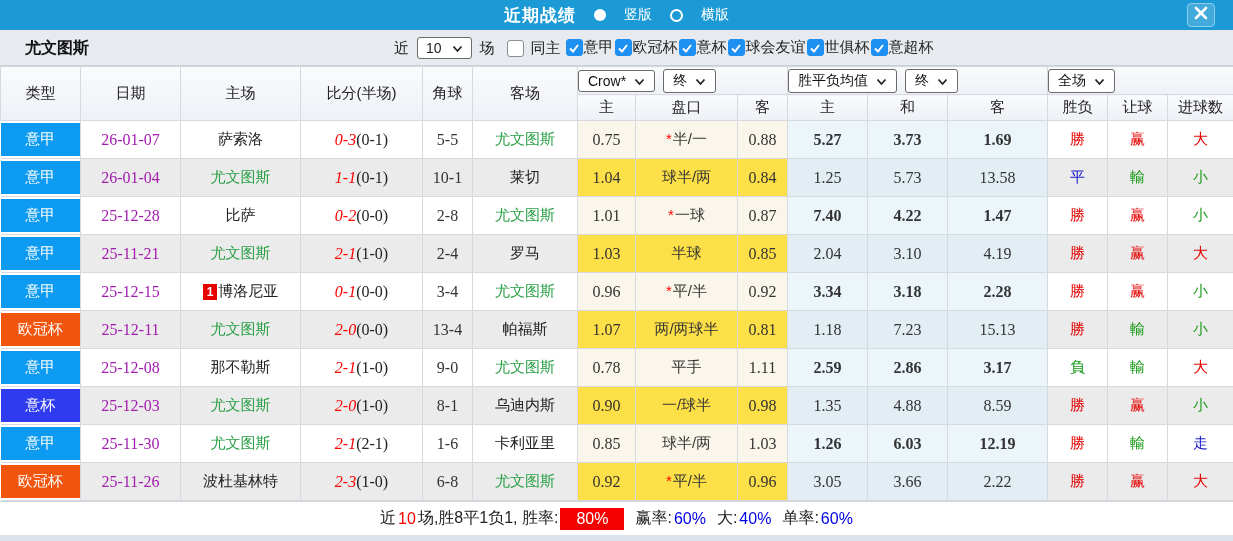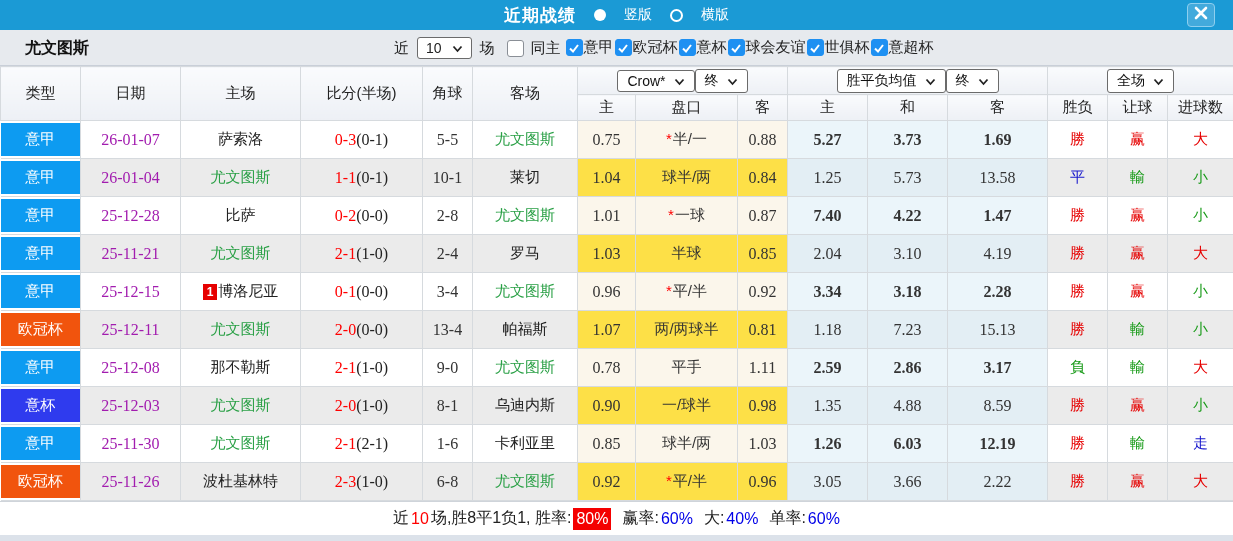--- a/index.html
+++ b/index.html
@@ -29,50 +29,50 @@
   .cb svg { display:block; margin:2px auto 0; }
   .filters .league-item { display:inline-flex; align-items:center; }
 
   
   table { width:1233px; border-collapse:collapse; table-layout:fixed; }
   th, td { border:1px solid #d6dade; text-align:center; vertical-align:middle; overflow:hidden; }
   thead th { background:linear-gradient(#fafbfd,#edf0f5); font-weight:normal; font-size:15px; color:#222; }
   thead tr.group th { height:28px; }
   thead tr.sub th { height:26px; font-size:15px; }
   .dd { display:inline-flex; align-items:center; gap:8px; background:#fff; border:1px solid #6b6b6b; border-radius:3px; padding:2px 9px; font-size:14px; color:#111; cursor:pointer; }
-  .dd-wrap { display:flex; align-items:center; justify-content:center; }
+  .dd-wrap { display:flex; align-items:center; justify-content:flex-start; gap:8px; }
 
   tbody tr { height:37px; }
   tbody td { font-size:15px; color:#333; }
   tbody tr.odd td { background:#ffffff; }
   tbody tr.even td { background:#ebebeb; }
   tbody td.num { font-family:"Liberation Serif","DejaVu Serif",serif; font-size:16px; }
   tbody tr.odd td.cream { background:#fbf6eb; }
   tbody tr.even td.cream { background:#fde047; }
   tbody tr.odd td.lblue { background:#ebf5fa;font-weight:bold; }
   tbody tr.even td.lblue { background:#e3eef4; }
 
   td.type-cell { padding:0; background:#fff !important; border-left:none; }
   .badge { height:33px; margin:2px 0; display:flex; align-items:center; justify-content:center; color:#fff; font-size:15px; }
   .t-red { color:#e60000; }
   .t-blue { color:#1414cc; }
   .t-green { color:#179a17; }
   .team-green { color:#2aa046; }
   .team-black { color:#222; }
-  .score-ft { color:#ff0000; }
+  .score-ft { color:#ff0000;font-style:italic; }
   .score-ht { color:#222; }
   .star { color:#ff0000; margin-right:1px; }
   .rank-badge { display:inline-block; background:#e60000; color:#fff; font-size:12px; font-weight:bold; padding:1px 4px; margin-right:1px; line-height:14px; }
   .date-cell { color:#a21caf; }
 
   
   .footerbar { height:34px; background:#fff; border-top:1px solid #cfd4da; display:flex; align-items:center; justify-content:center; font-size:16px; color:#222; }
   .footerbar .red-num { color:#ff0000; }
   .footerbar .blue-num { color:#0000e8; }
-  .rate-box { background:#f40000; color:#fff; padding:2px 3px; margin:0 6px 0 4px; }
+  .rate-box { background:#f40000; color:#fff; padding:2px 16px; margin:0 6px 0 4px; }
   .footerbar span { margin:0 1px; }
   .gap-left { margin-left:10px !important; }
   .bottom-strip { height:12px; background:#dce2ea; }
 </style>
 </head>
 <body>
 
 <div class="app">
 
   <div class="titlebar">

